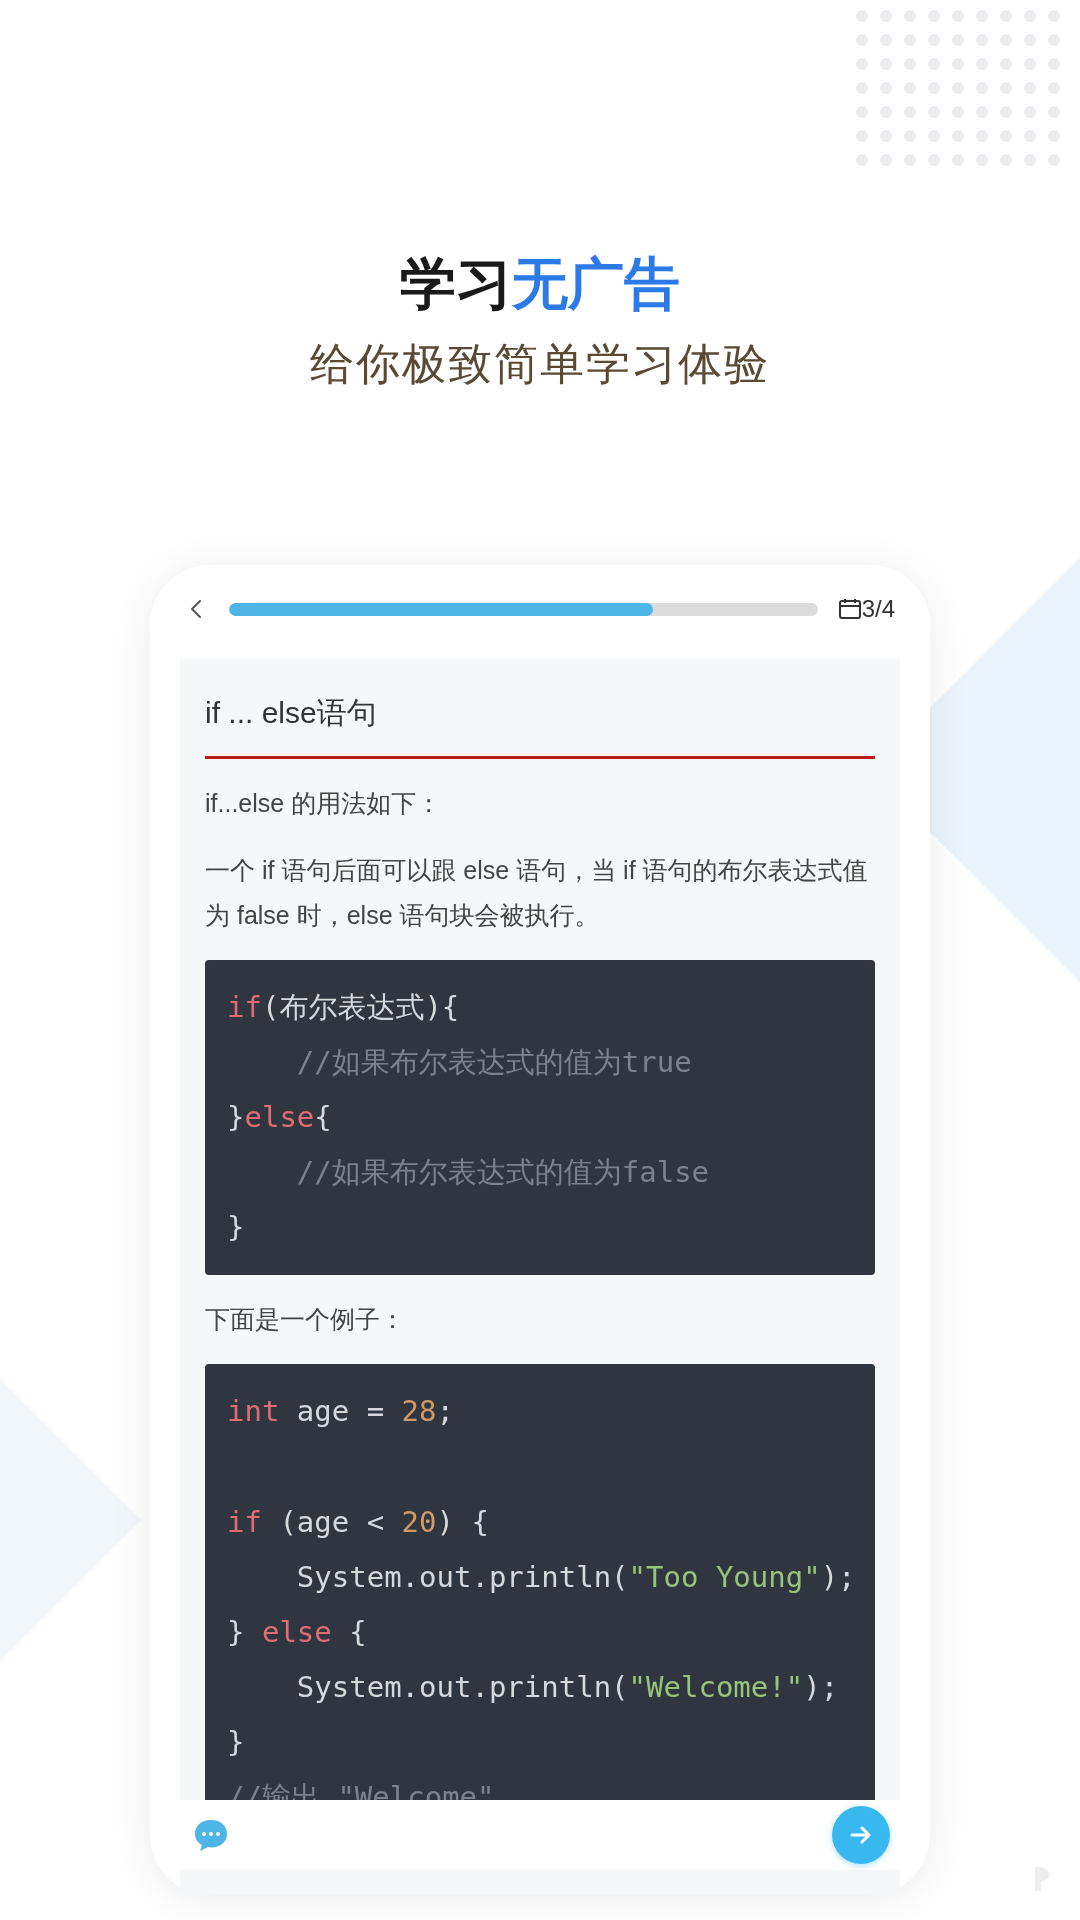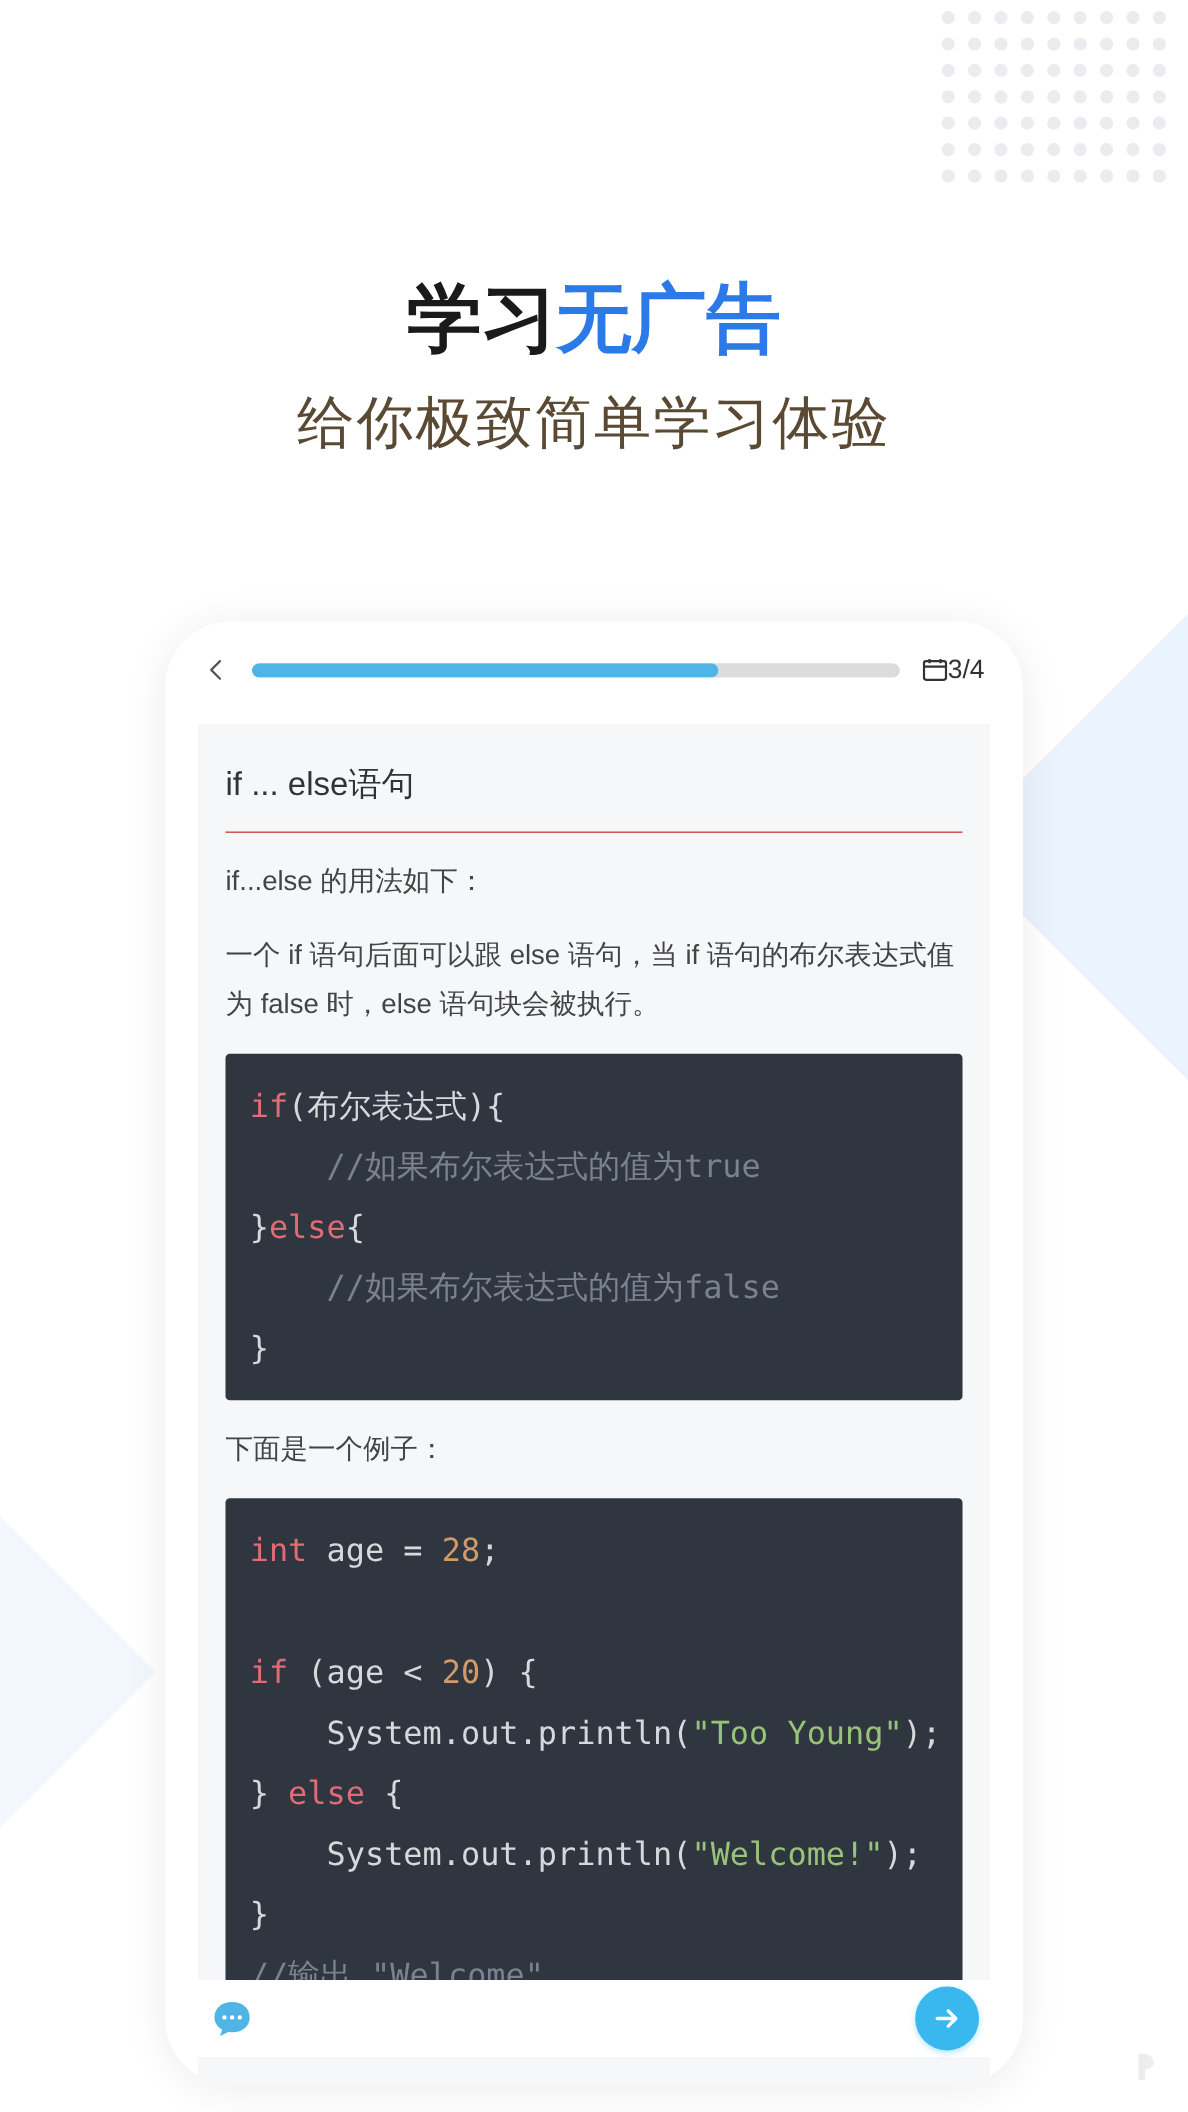--- a/index.html
+++ b/index.html
@@ -55,35 +55,35 @@
       transform: rotate(45deg);
       opacity: 0.6;
     }
     
     .hero {
       text-align: center;
       padding-top: 250px;
     }
     
     .hero-title {
-      font-size: 68px;
+      font-size: 56px;
       font-weight: 700;
       line-height: 1.2;
     }
     
     .hero-title-black {
       color: #1a1a1a;
     }
     
     .hero-title-blue {
       color: #2c7ae7;
     }
     
     .hero-subtitle {
-      font-size: 52px;
+      font-size: 44px;
       color: #5a4a33;
       font-weight: 500;
       margin-top: 18px;
       letter-spacing: 2px;
     }
     
     .phone {
       position: absolute;
       left: 50%;
       transform: translateX(-50%);
@@ -144,21 +144,21 @@
       margin-top: 35px;
       background: #f6f7f8;
       padding: 35px 25px 0 25px;
     }
     
     .lesson-title {
       font-size: 30px;
       color: #333;
       font-weight: 400;
       padding-bottom: 22px;
-      border-bottom: 1px solid #b91c1c;
+      border-bottom: 3px solid #b91c1c;
     }
     
     .paragraph {
       font-size: 25px;
       color: #444;
       line-height: 1.8;
       margin-top: 22px;
     }
     
     .code-block {

